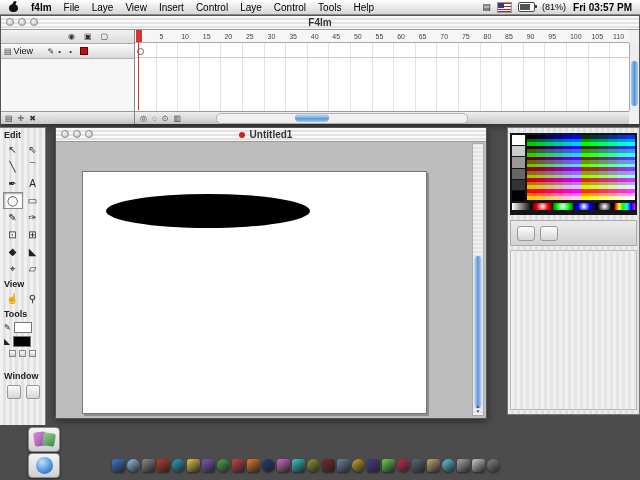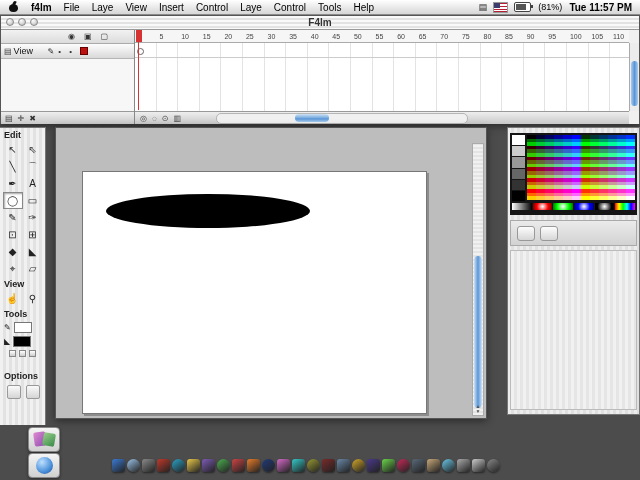--- a/index.html
+++ b/index.html
@@ -130,21 +130,21 @@
       </div>
     <div class="mb-right">
       <span class="mb-icon">▤</span>
       <span class="flag">
           <span class="canton"></span>
         </span>
       <span class="battery">
           <span class="batt-level"></span>
         </span>
       <span class="batt-text">(81%)</span>
-      <span class="clock">Tue 11:57 PM</span>
+      <span class="clock">Fri 03:57 PM</span>
     </div>
   </div>
 
   <div class="win timeline">
     <div class="titlebar">
       <div class="tl-buttons">
         <span class="tlb"></span>
         <span class="tlb"></span>
         <span class="tlb"></span>
       </div>
@@ -190,20 +190,29 @@
           </div>
         </div>
       </div>
       <div class="tl-vscroll">
         <div class="tl-vthumb"></div>
       </div>
     </div>
   </div>
 
   <div class="win doc">
+    <div class="titlebar">
+      <div class="tl-buttons">
+        <span class="tlb"></span>
+        <span class="tlb"></span>
+        <span class="tlb"></span>
+      </div>
+      <span class="mod-dot"></span>
+      <span>Untitled1</span>
+    </div>
     <div class="doc-body">
       <div class="stage">
         <div class="ellipse"></div>
       </div>
       <div class="doc-vscroll">
         <div class="doc-vthumb"></div>
         <div class="scroll-arrows">▲<br>▼</div>
       </div>
     </div>
   </div>
@@ -242,21 +251,21 @@
       <div class="color-row">
         <span class="cicon">◣</span>
         <span class="swatch-box" style="background:#000000;"></span>
       </div>
       <div class="color-mini">
         <span></span>
         <span></span>
         <span></span>
       </div>
     </div>
-    <div class="sec-label">Options</div>
+    <div class="sec-label">Window</div>
     <div class="option-btns">
       <span class="option-btn"></span>
       <span class="option-btn"></span>
     </div>
   </div>
 
   <div class="panel-dock">
     <div class="swatches">
       <div class="sw-top">
         <div class="gray-col">

